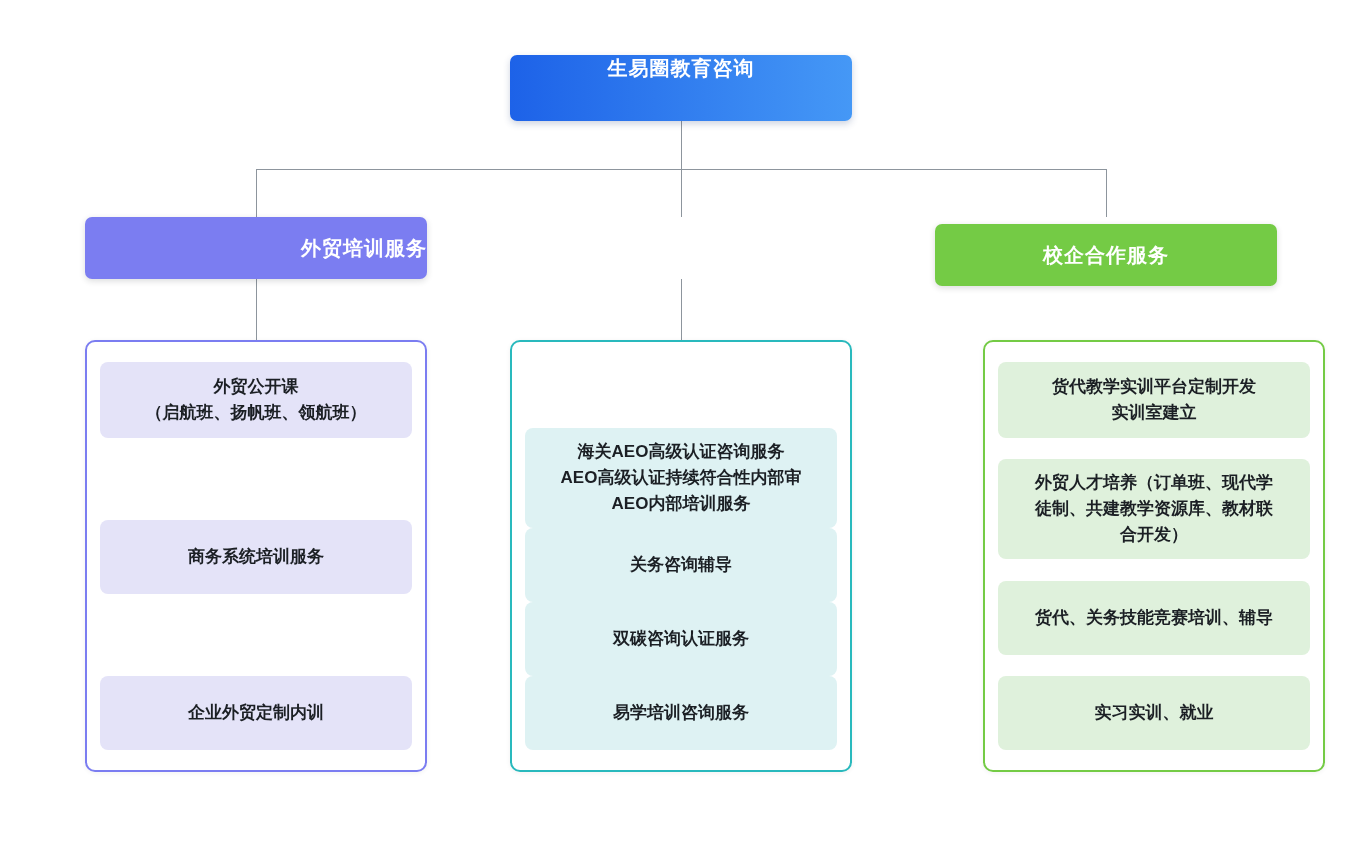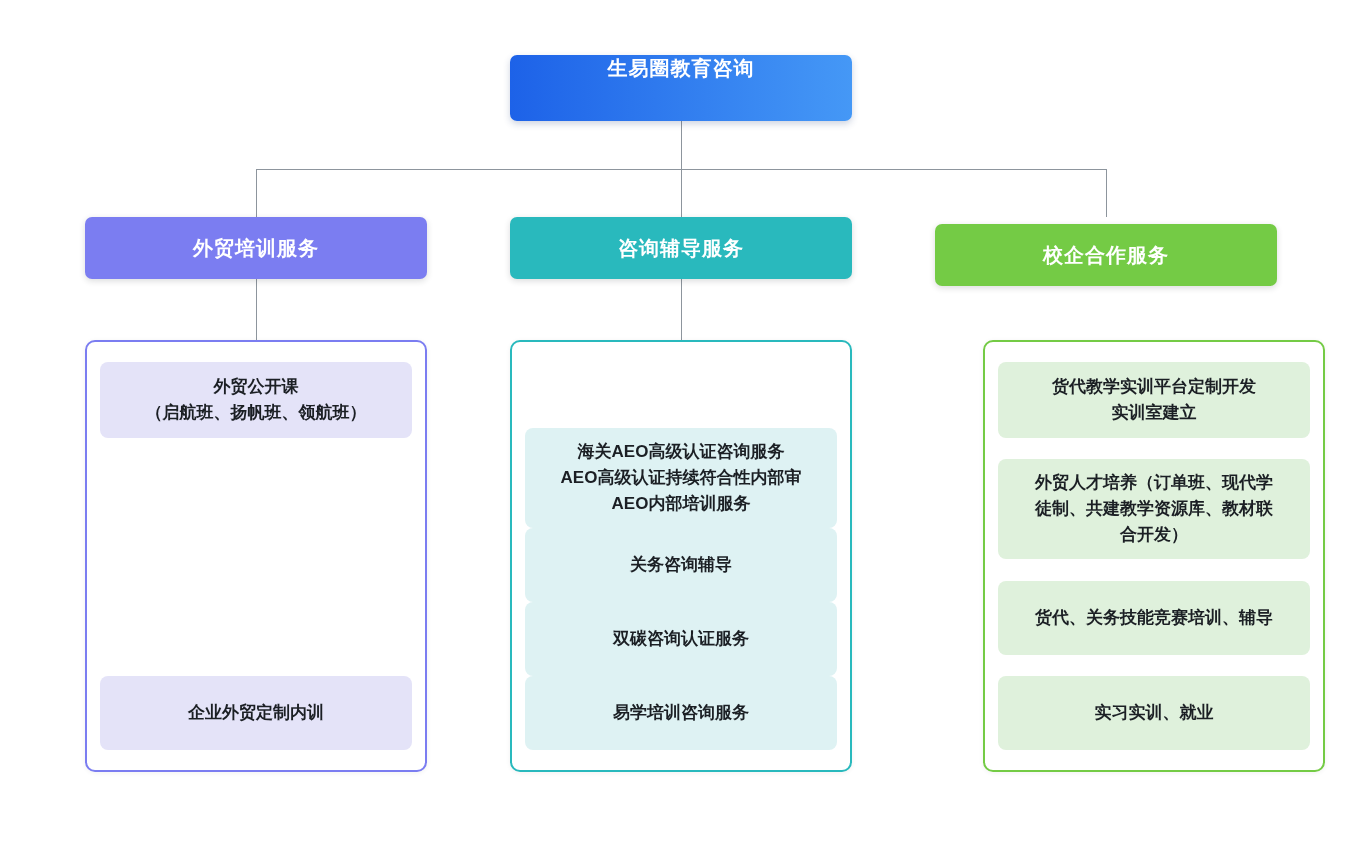--- a/index.html
+++ b/index.html
@@ -15,21 +15,21 @@
     color:#ffffff;font-weight:bold;font-size:20px;letter-spacing:1px;
     box-shadow:0 3px 7px rgba(30,60,120,.22);
   }
 
   .hdr{
     position:absolute;top:217px;width:342px;height:62px;border-radius:7px;
     display:flex;align-items:center;justify-content:center;
     color:#ffffff;font-weight:bold;font-size:20px;letter-spacing:1px;
     box-shadow:0 2px 6px rgba(31,35,41,.16);
   }
-  .hdr.c1{left:85px;background:#7b7df1;}
+  .hdr.c1{left:85px;background:#7b7df1;justify-content:flex-end;}
   .hdr.c2{left:510px;background:#29b9bd;}
   .hdr.c3{left:935px;background:#74cb45;margin-top:7px;}
 
   .panel{
     position:absolute;top:340px;width:342px;height:432px;box-sizing:border-box;
     background:#ffffff;border:2px solid;border-radius:10px;
     display:flex;flex-direction:column;justify-content:space-between;
     padding:20px 13px;box-shadow:0 1px 5px rgba(31,35,41,.06);
   }
   .panel.c1{left:85px;border-color:#7b7df1;}
@@ -71,27 +71,27 @@
 
   <div class="hdr c1">
     <span>外贸培训服务</span>
   </div>
   <div class="panel c1">
     <div class="item h76">
       <span>外贸公开课</span>
       <span>（启航班、扬帆班、领航班）</span>
     </div>
     <div class="item h74">
+      <span>商务系统培训服务</span>
+    </div>
+    <div class="item h74">
       <span>企业外贸定制内训</span>
     </div>
   </div>
 
-  <div class="hdr c2">
-    <span>咨询辅导服务</span>
-  </div>
   <div class="panel c2">
     <div class="item h100">
       <span>海关AEO高级认证咨询服务</span>
       <span>AEO高级认证持续符合性内部审</span>
       <span>AEO内部培训服务</span>
     </div>
     <div class="item h74">
       <span>关务咨询辅导</span>
     </div>
     <div class="item h74">

